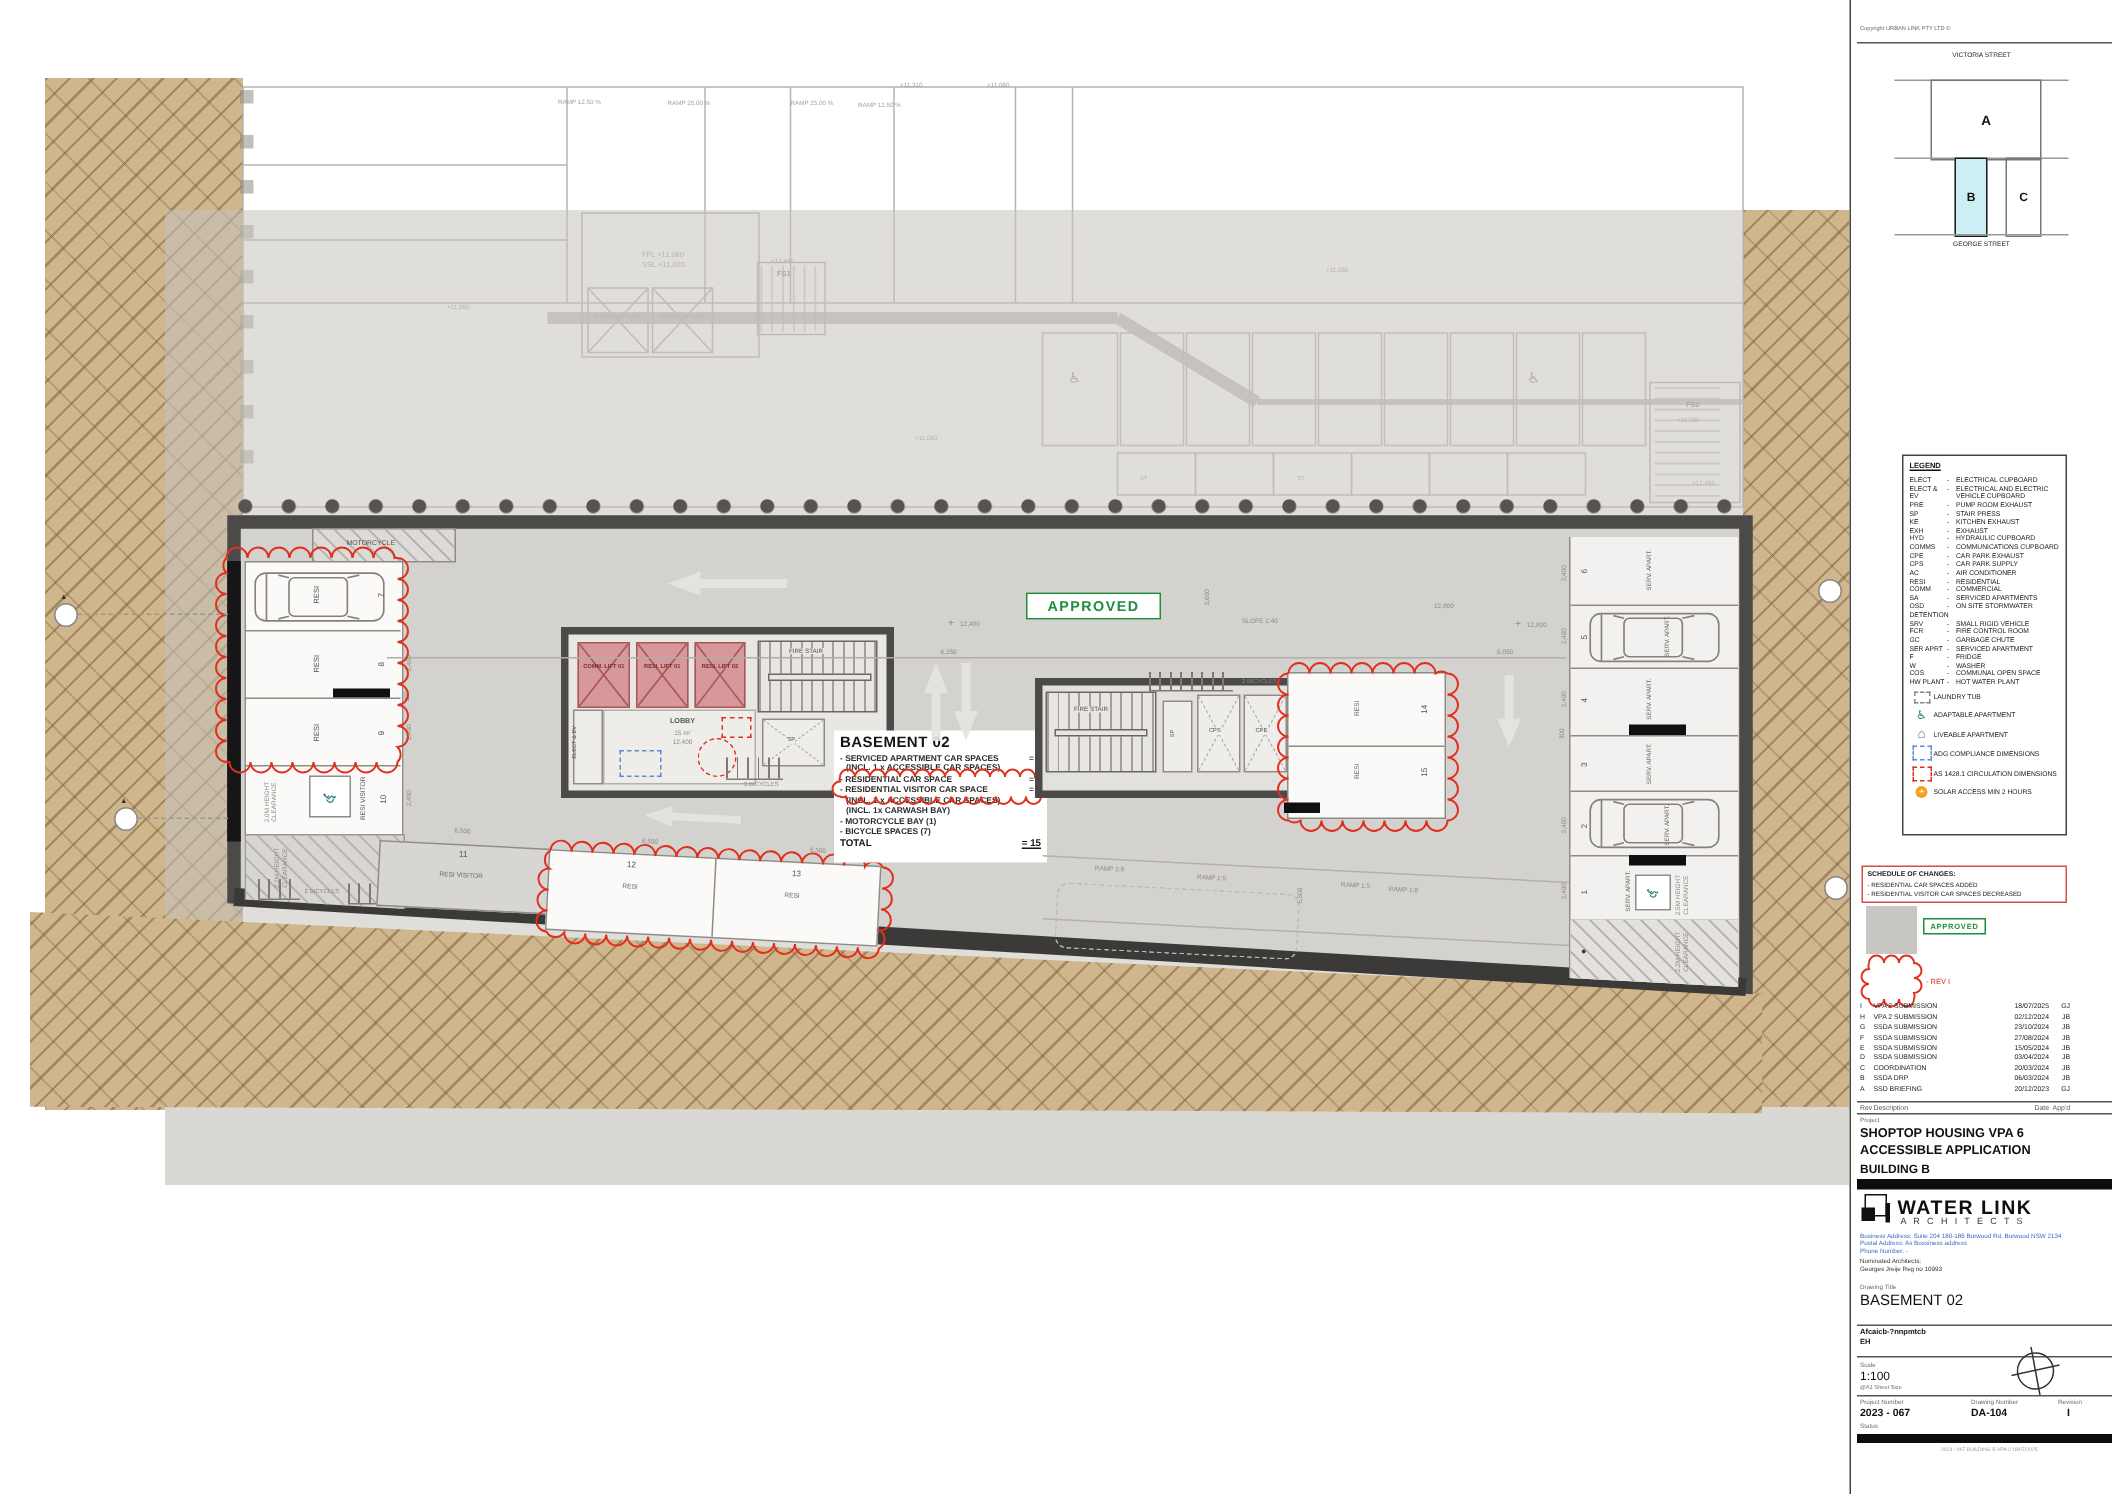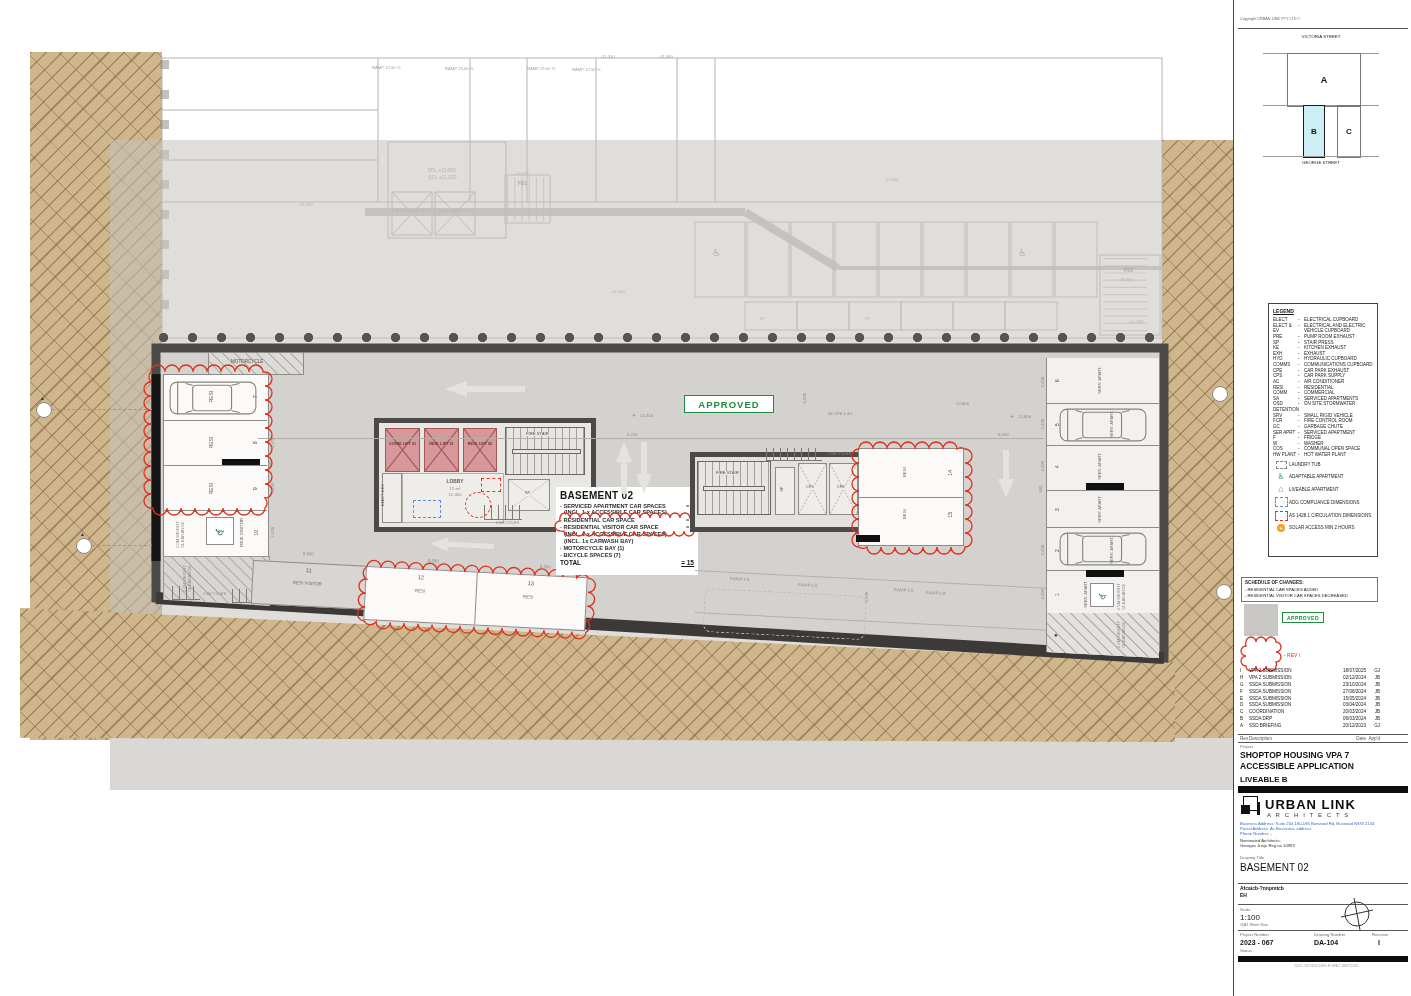--- a/index.html
+++ b/index.html
@@ -722,31 +722,31 @@
     <div class="abs hr" style="left:4px;top:734px;width:170px;"></div>
     <div class="abs rev-row" style="left:6px;top:736px;width:140px;color:#555;">
       <span class="r">Rev</span>
       <span class="de">Description</span>
       <span class="da">Date</span>
       <span class="ap">App'd</span>
     </div>
     <div class="abs hr" style="left:4px;top:742px;width:170px;"></div>
 
     <span class="abs tb-lab" style="left:6px;top:745px;">Project</span>
-    <span class="abs tb-val" style="left:6px;top:751px;font-size:8.5px;">SHOPTOP HOUSING VPA 7</span>
+    <span class="abs tb-val" style="left:6px;top:751px;font-size:8.5px;">SHOPTOP HOUSING VPA 6</span>
     <span class="abs tb-val" style="left:6px;top:762px;font-size:8.5px;">ACCESSIBLE APPLICATION</span>
-    <span class="abs tb-val" style="left:6px;top:776px;font-size:8px;">LIVEABLE B</span>
+    <span class="abs tb-val" style="left:6px;top:776px;font-size:8px;">BUILDING B</span>
     <div class="abs" style="left:4px;top:786px;width:170px;height:7px;background:#0d0d0d;"></div>
 
     <div class="abs" style="left:7px;top:796px;width:20px;height:20px;">
       <div style="position:absolute;left:2px;top:0;width:13px;height:13px;border:1.6px solid #111;"></div>
       <div style="position:absolute;left:0;top:9px;width:9px;height:9px;background:#111;"></div>
       <div style="position:absolute;left:16px;top:6px;width:3px;height:13px;background:#111;"></div>
     </div>
-    <span class="abs b" style="left:31px;top:797px;font-size:13px;color:#0d0d0d;letter-spacing:1px;">URBAN LINK</span>
+    <span class="abs b" style="left:31px;top:797px;font-size:13px;color:#0d0d0d;letter-spacing:1px;">WATER LINK</span>
     <span class="abs" style="left:33px;top:812px;font-size:6px;color:#3a3a3a;letter-spacing:1.6px;">A R C H I T E C T S</span>
     <span class="abs tb-lab blue" style="left:6px;top:822px;">Business Address: Suite 204 180-186 Burwood Rd,  Burwood NSW 2134</span>
     <span class="abs tb-lab blue" style="left:6px;top:827px;">Postal Address: As Bussiness address</span>
     <span class="abs tb-lab blue" style="left:6px;top:832px;">Phone Number: -</span>
     <span class="abs tb-lab" style="left:6px;top:839px;color:#333;">Nominated Architects:</span>
     <span class="abs tb-lab" style="left:6px;top:844px;color:#333;">Georges Jreije Reg no 10993</span>
 
     <span class="abs tb-lab" style="left:6px;top:856px;">Drawing Title</span>
     <span class="abs tb-val" style="left:6px;top:863px;font-size:10px;font-weight:normal;">BASEMENT 02</span>
     <div class="abs hr" style="left:4px;top:883px;width:170px;"></div>

